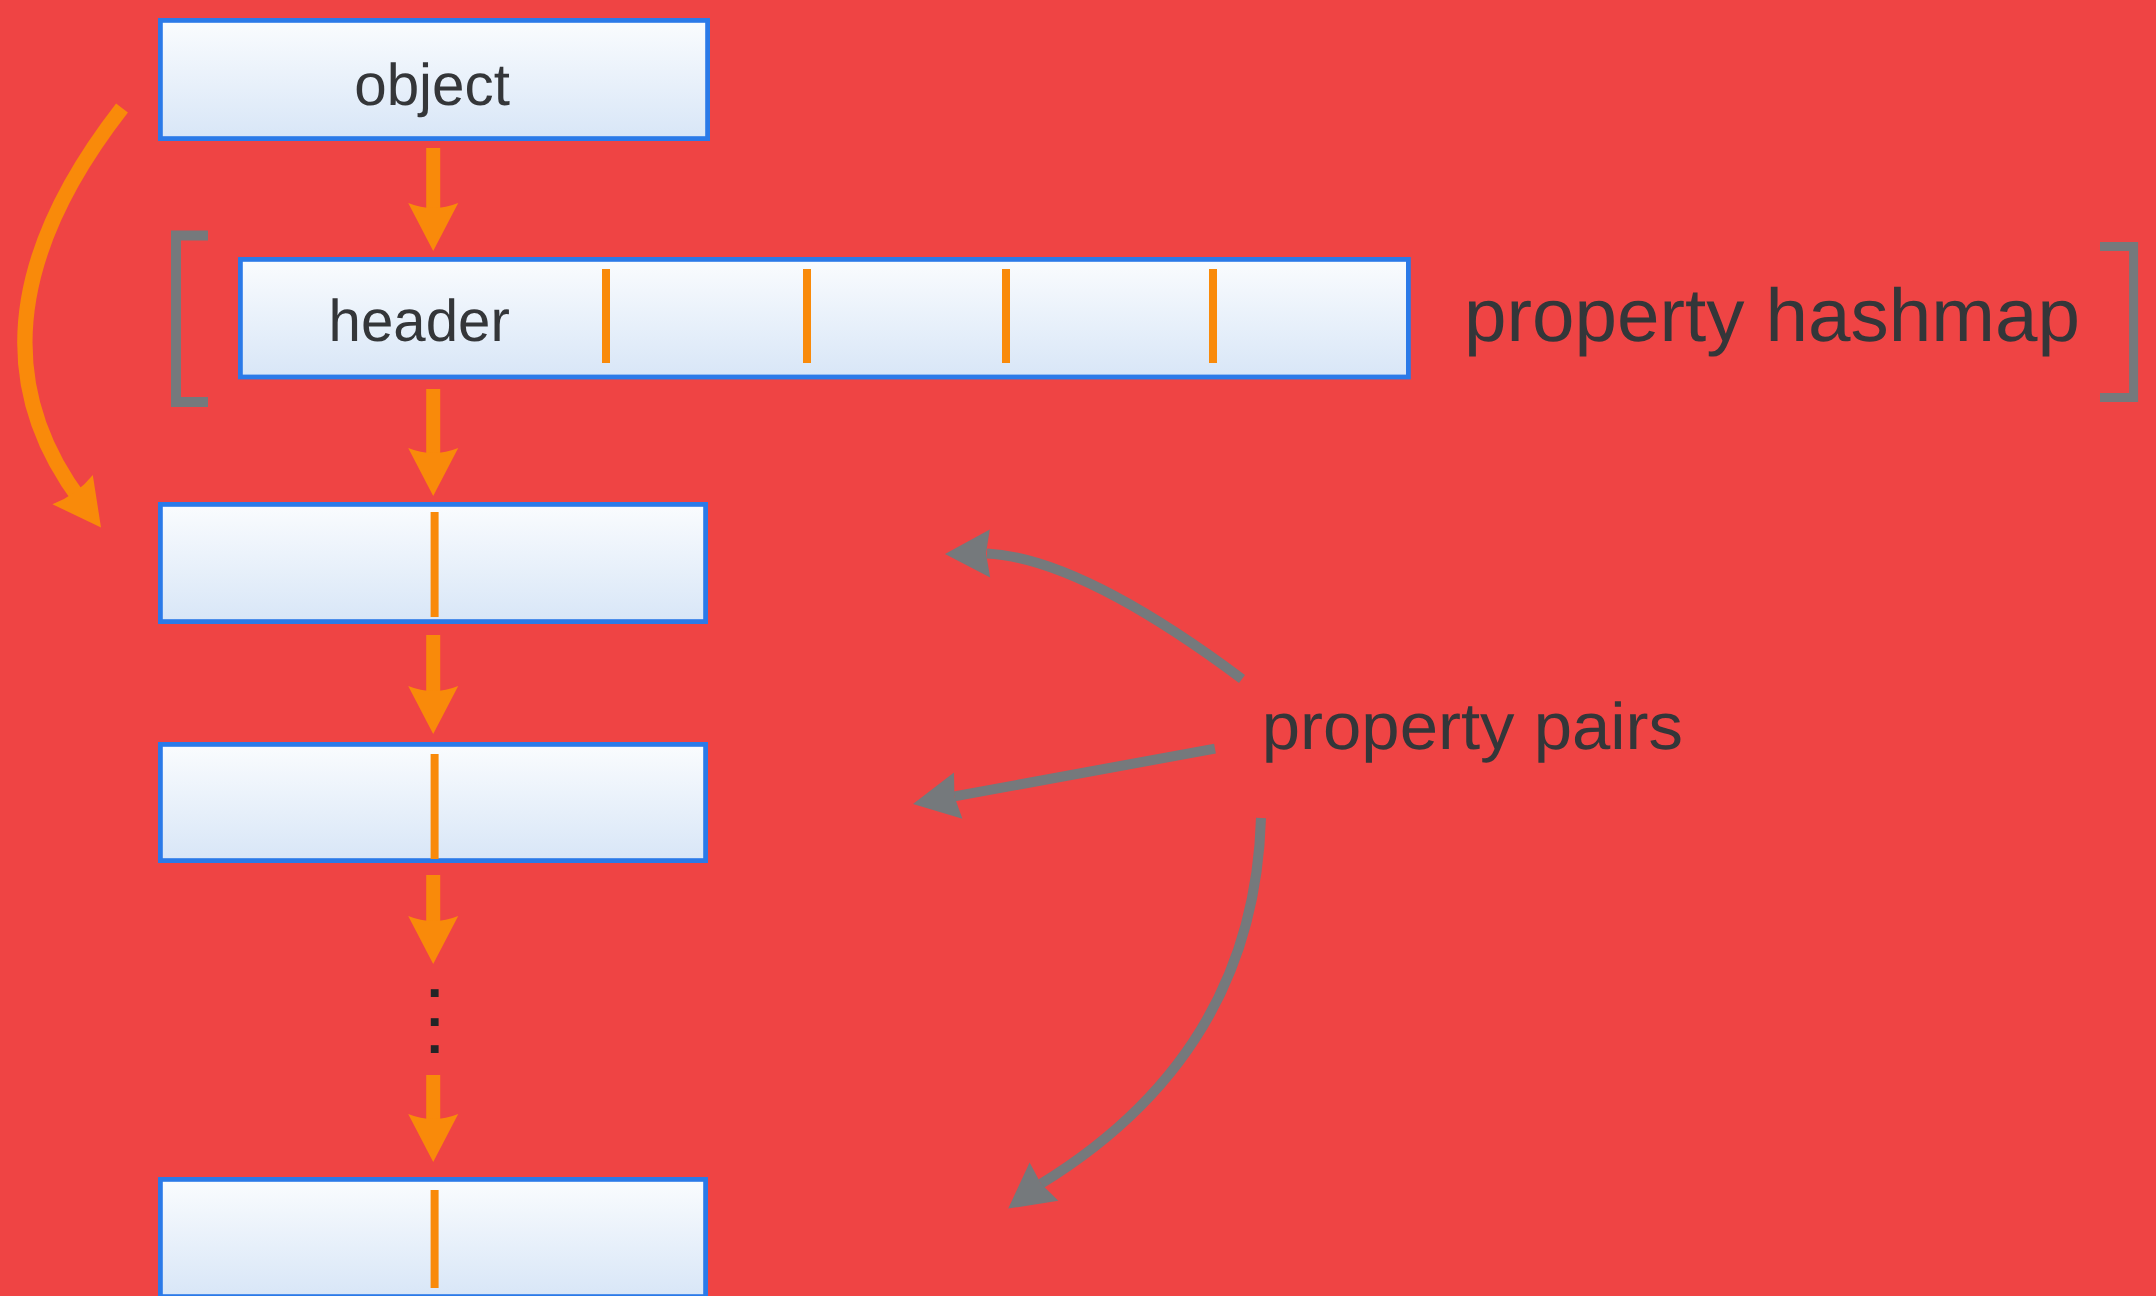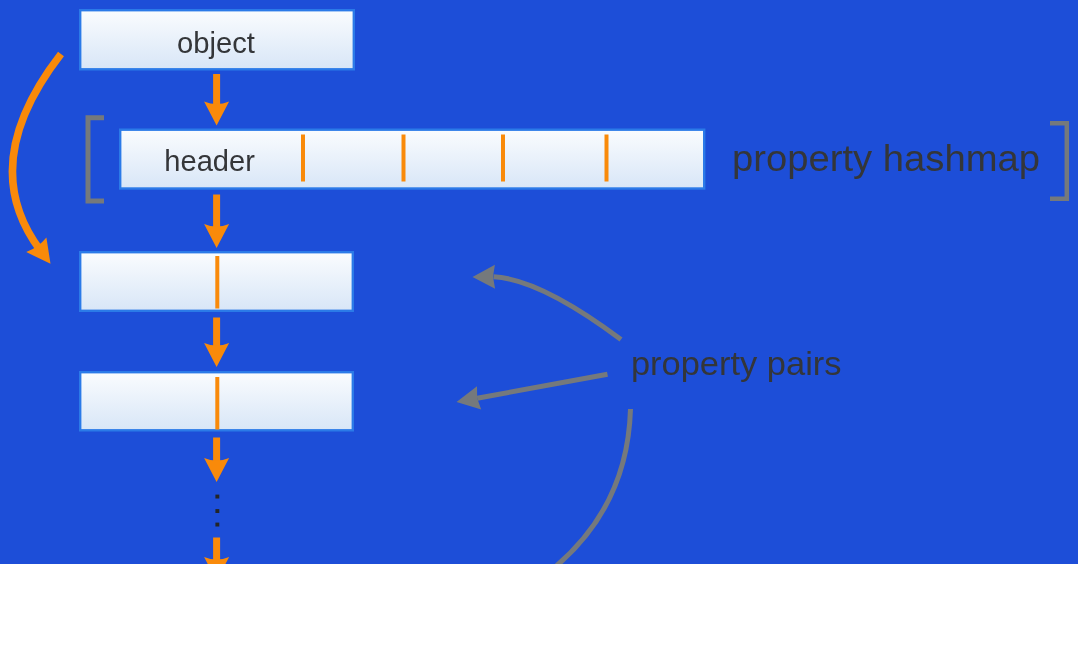--- a/index.html
+++ b/index.html
@@ -1,16 +1,16 @@
 <!DOCTYPE html>
 <html><head>
 <meta charset="utf-8">
 <style>
   html,body{margin:0;padding:0;background:#ffffff;}
-  #canvas{position:relative;width:1078px;height:564px;background:#1d4ed8;overflow:hidden;}
+  #canvas{position:relative;width:1078px;height:648px;background:#ef4444;overflow:hidden;}
   svg{position:absolute;left:0;top:0;}
   text{font-family:"Liberation Sans", sans-serif;fill:#343639;}
 </style>
 </head>
 <body>
 <div id="canvas">
 <svg width="1078" height="656" viewBox="0 0 1078 656">
   <defs>
     <linearGradient id="boxfill" x1="0" y1="0" x2="0" y2="1">
       <stop offset="0" stop-color="#fafcfe"></stop>

